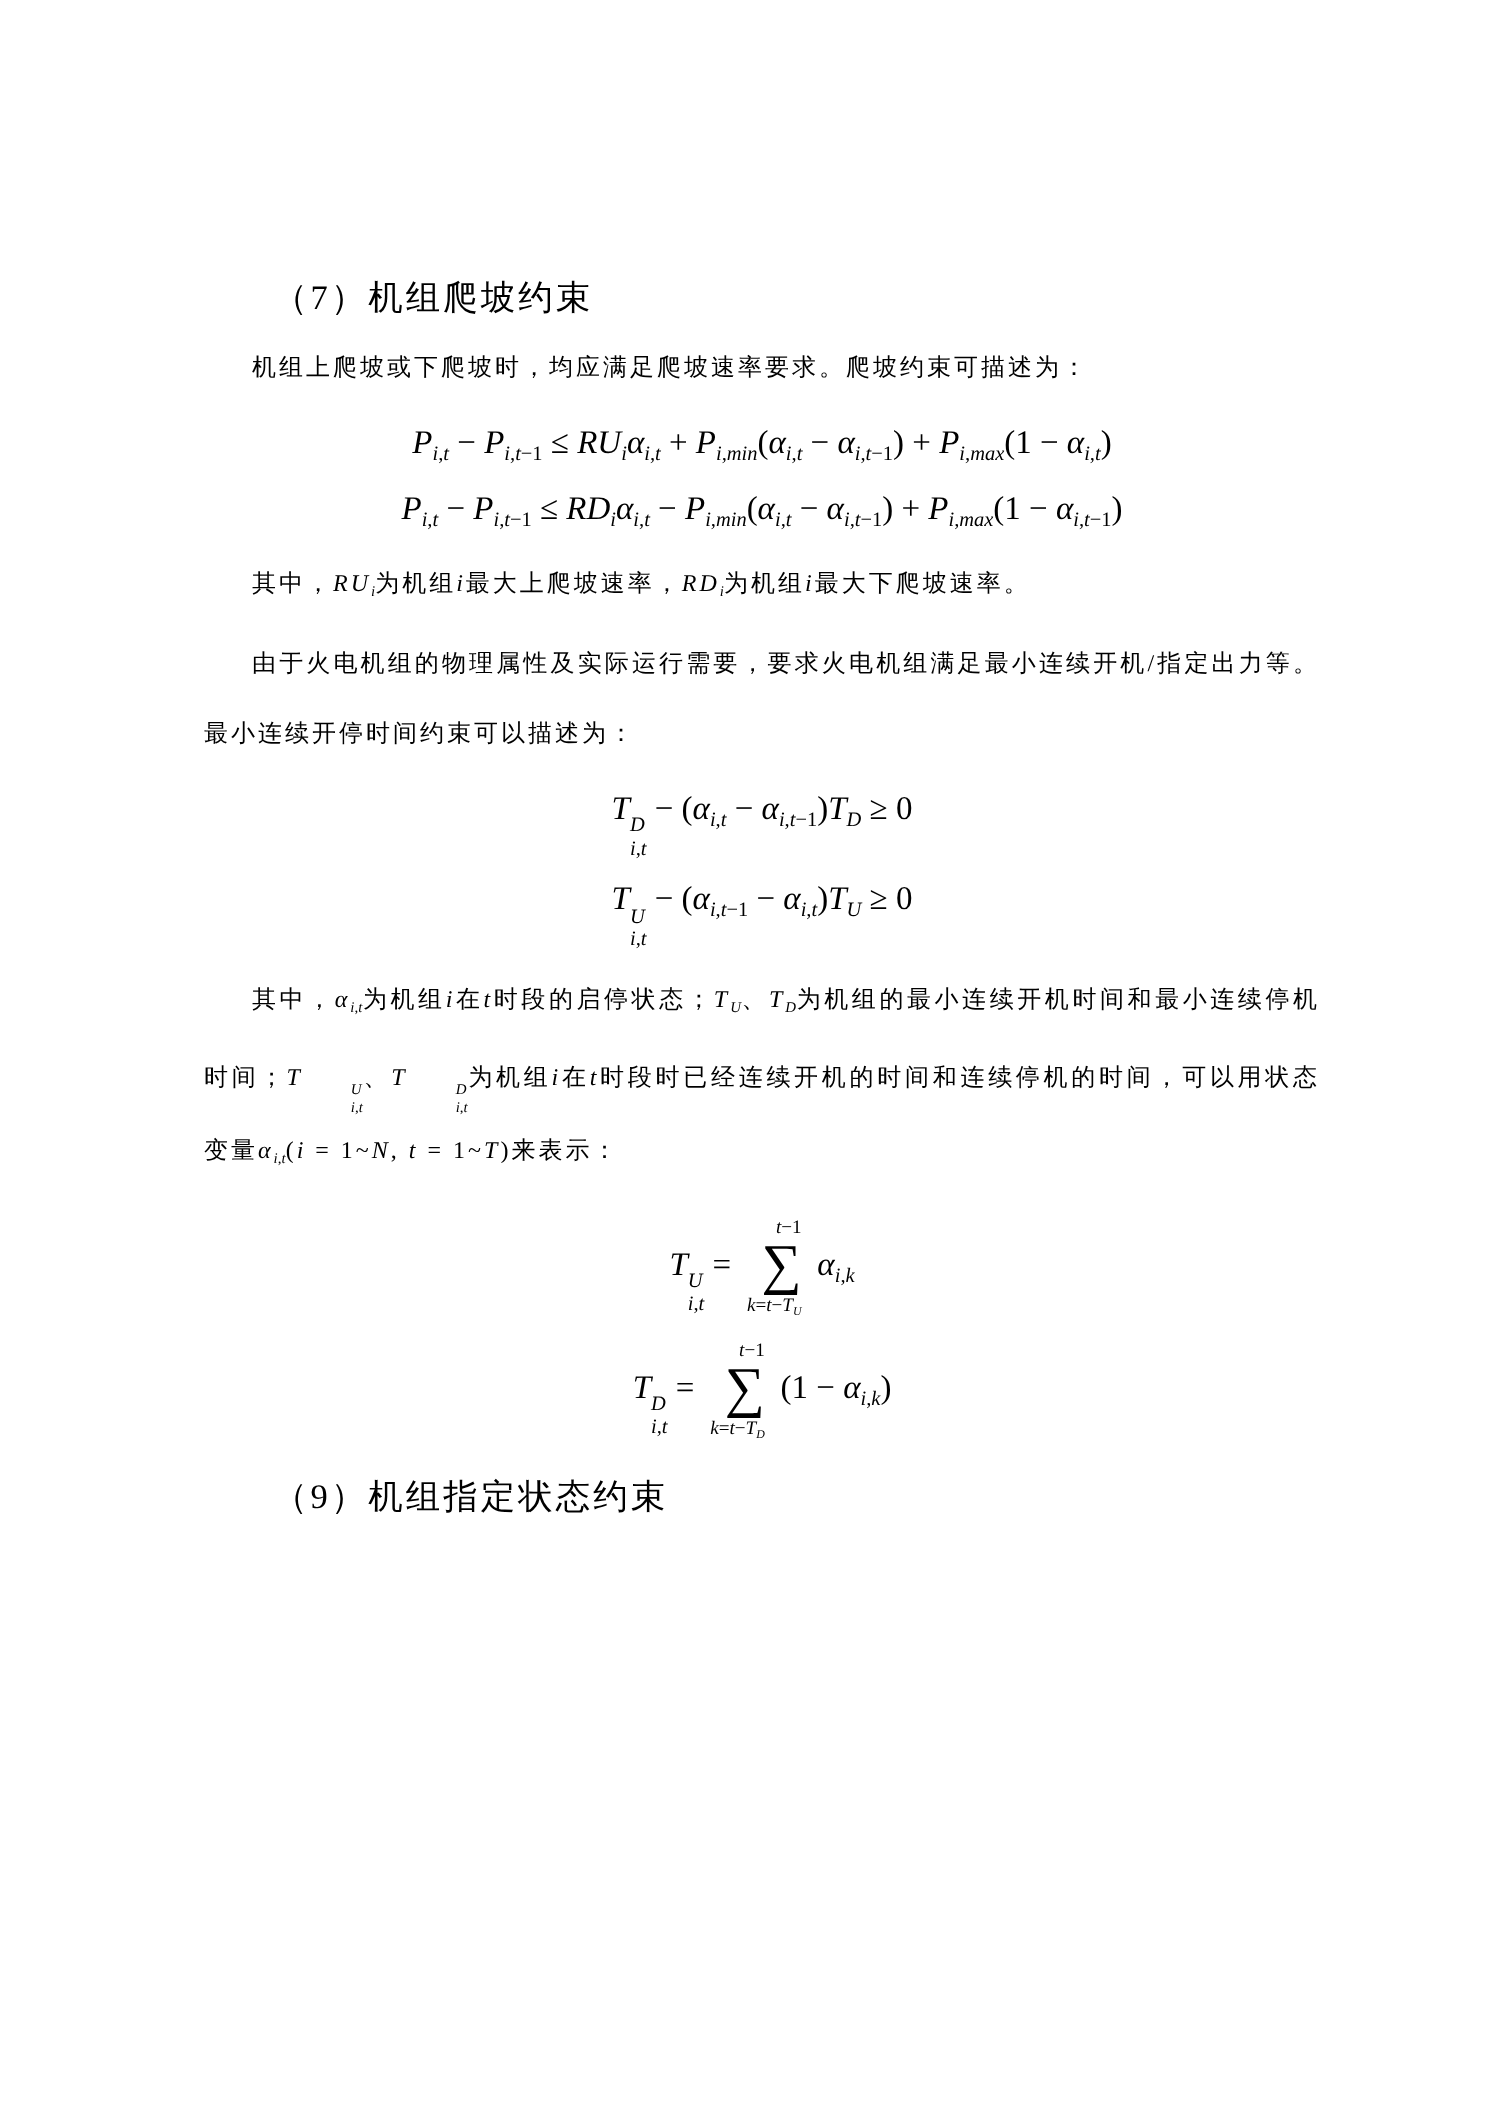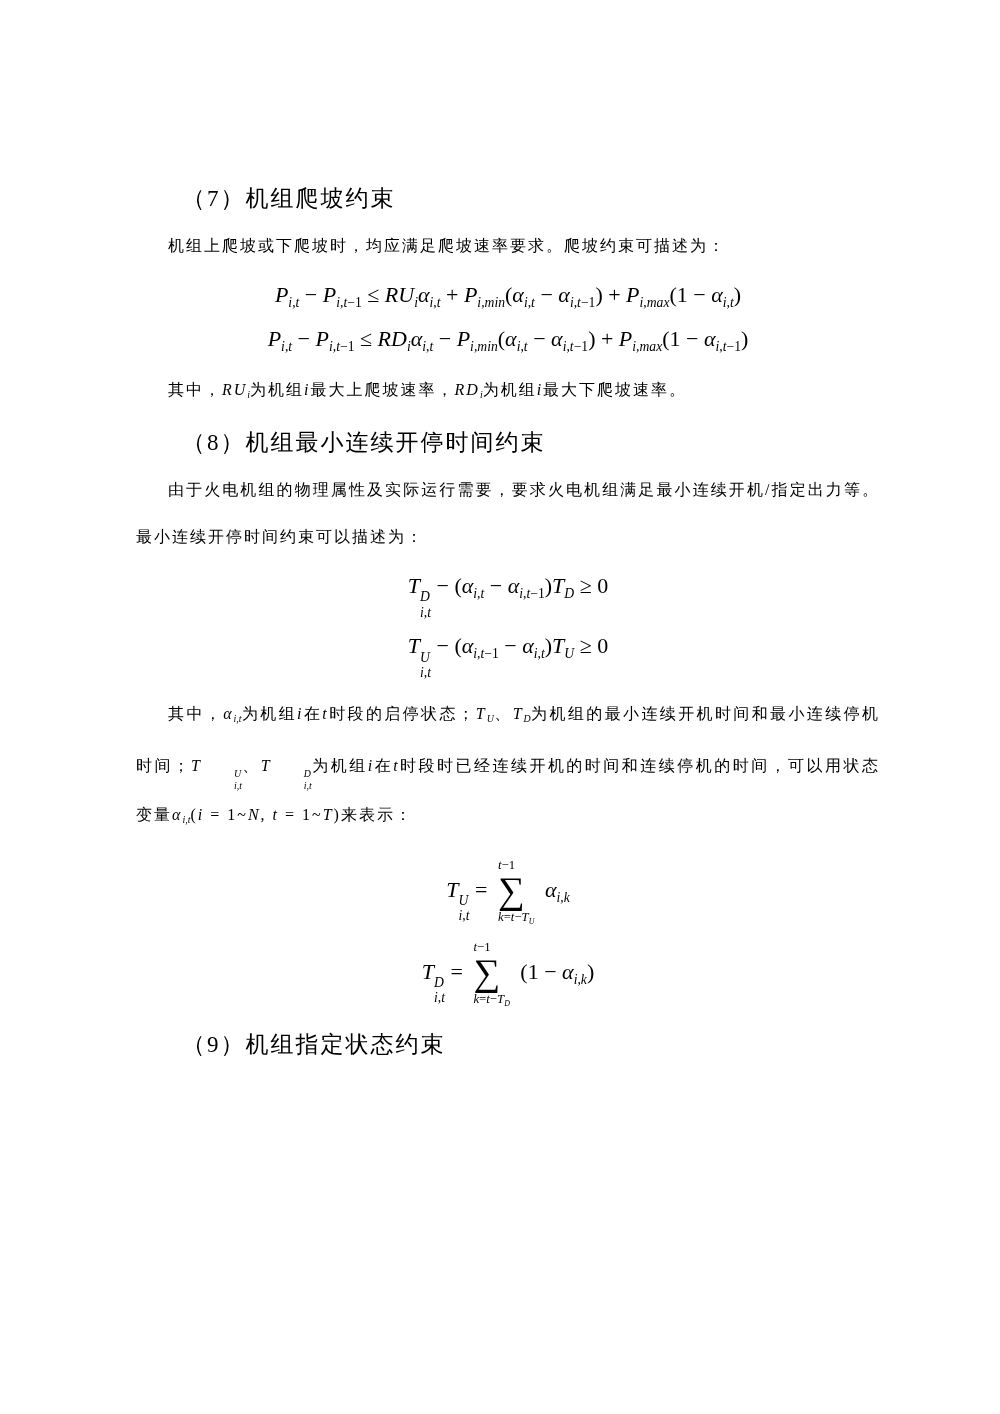--- a/index.html
+++ b/index.html
@@ -26,21 +26,21 @@
   }
   .formula.tall { margin: 14px 0; }
   i { font-family: "Liberation Serif", serif; }
   sub, sup { font-size: 0.62em; letter-spacing: 0; }
   sub { vertical-align: -0.35em; }
   .stk {
     display: inline-flex; flex-direction: column; align-items: flex-start;
     font-size: 0.62em; line-height: 1.15; vertical-align: -0.6em; letter-spacing: 0;
   }
   .msum {
-    display: inline-flex; flex-direction: column; align-items: flex-start;
+    display: inline-flex; flex-direction: column; align-items: flex-end;
     vertical-align: middle; line-height: 1; margin: 0 5px;
   }
   .msum > .lim { font-size: 0.58em; line-height: 1.15; }
   .msum > .sigma { font-size: 1.7em; line-height: 1; font-style: normal; }
   .footer {
     position: absolute; left: 136px; top: 1236px;
     font-size: 23px; letter-spacing: 2px;
   }
 </style>
 </head>
@@ -48,21 +48,20 @@
 
 <div class="page">
   <div class="content">
 
     <h3 class="heading">（7）机组爬坡约束</h3>
     <p class="para indent">机组上爬坡或下爬坡时，均应满足爬坡速率要求。爬坡约束可描述为：</p>
     <div class="formula"><i>P</i><sub><i>i</i>,<i>t</i></sub> − <i>P</i><sub><i>i</i>,<i>t</i>−1</sub> ≤ <i>RU</i><sub><i>i</i></sub><i>α</i><sub><i>i</i>,<i>t</i></sub> + <i>P</i><sub><i>i</i>,<i>min</i></sub>(<i>α</i><sub><i>i</i>,<i>t</i></sub> − <i>α</i><sub><i>i</i>,<i>t</i>−1</sub>) + <i>P</i><sub><i>i</i>,<i>max</i></sub>(1 − <i>α</i><sub><i>i</i>,<i>t</i></sub>)</div>
     <div class="formula"><i>P</i><sub><i>i</i>,<i>t</i></sub> − <i>P</i><sub><i>i</i>,<i>t</i>−1</sub> ≤ <i>RD</i><sub><i>i</i></sub><i>α</i><sub><i>i</i>,<i>t</i></sub> − <i>P</i><sub><i>i</i>,<i>min</i></sub>(<i>α</i><sub><i>i</i>,<i>t</i></sub> − <i>α</i><sub><i>i</i>,<i>t</i>−1</sub>) + <i>P</i><sub><i>i</i>,<i>max</i></sub>(1 − <i>α</i><sub><i>i</i>,<i>t</i>−1</sub>)</div>
     <p class="para indent">其中，<i>RU</i><sub><i>i</i></sub>为机组<i>i</i>最大上爬坡速率，<i>RD</i><sub><i>i</i></sub>为机组<i>i</i>最大下爬坡速率。</p>
 
-    <h3 class="heading">（8）机组最小连续开停时间约束</h3>
     <p class="para indent">由于火电机组的物理属性及实际运行需要，要求火电机组满足最小连续开机/指定出力等。最小连续开停时间约束可以描述为：</p>
     <div class="formula"><i>T</i><span class="stk">
           <span class="stk-t"><i>D</i></span>
           <span class="stk-b"><i>i</i>,<i>t</i></span>
         </span> − (<i>α</i><sub><i>i</i>,<i>t</i></sub> − <i>α</i><sub><i>i</i>,<i>t</i>−1</sub>)<i>T</i><sub><i>D</i></sub> ≥ 0</div>
     <div class="formula"><i>T</i><span class="stk">
           <span class="stk-t"><i>U</i></span>
           <span class="stk-b"><i>i</i>,<i>t</i></span>
         </span> − (<i>α</i><sub><i>i</i>,<i>t</i>−1</sub> − <i>α</i><sub><i>i</i>,<i>t</i></sub>)<i>T</i><sub><i>U</i></sub> ≥ 0</div>
     <p class="para indent">其中，<i>α</i><sub><i>i</i>,<i>t</i></sub>为机组<i>i</i>在<i>t</i>时段的启停状态；<i>T</i><sub><i>U</i></sub>、<i>T</i><sub><i>D</i></sub>为机组的最小连续开机时间和最小连续停机时间；<i>T</i><span class="stk">

